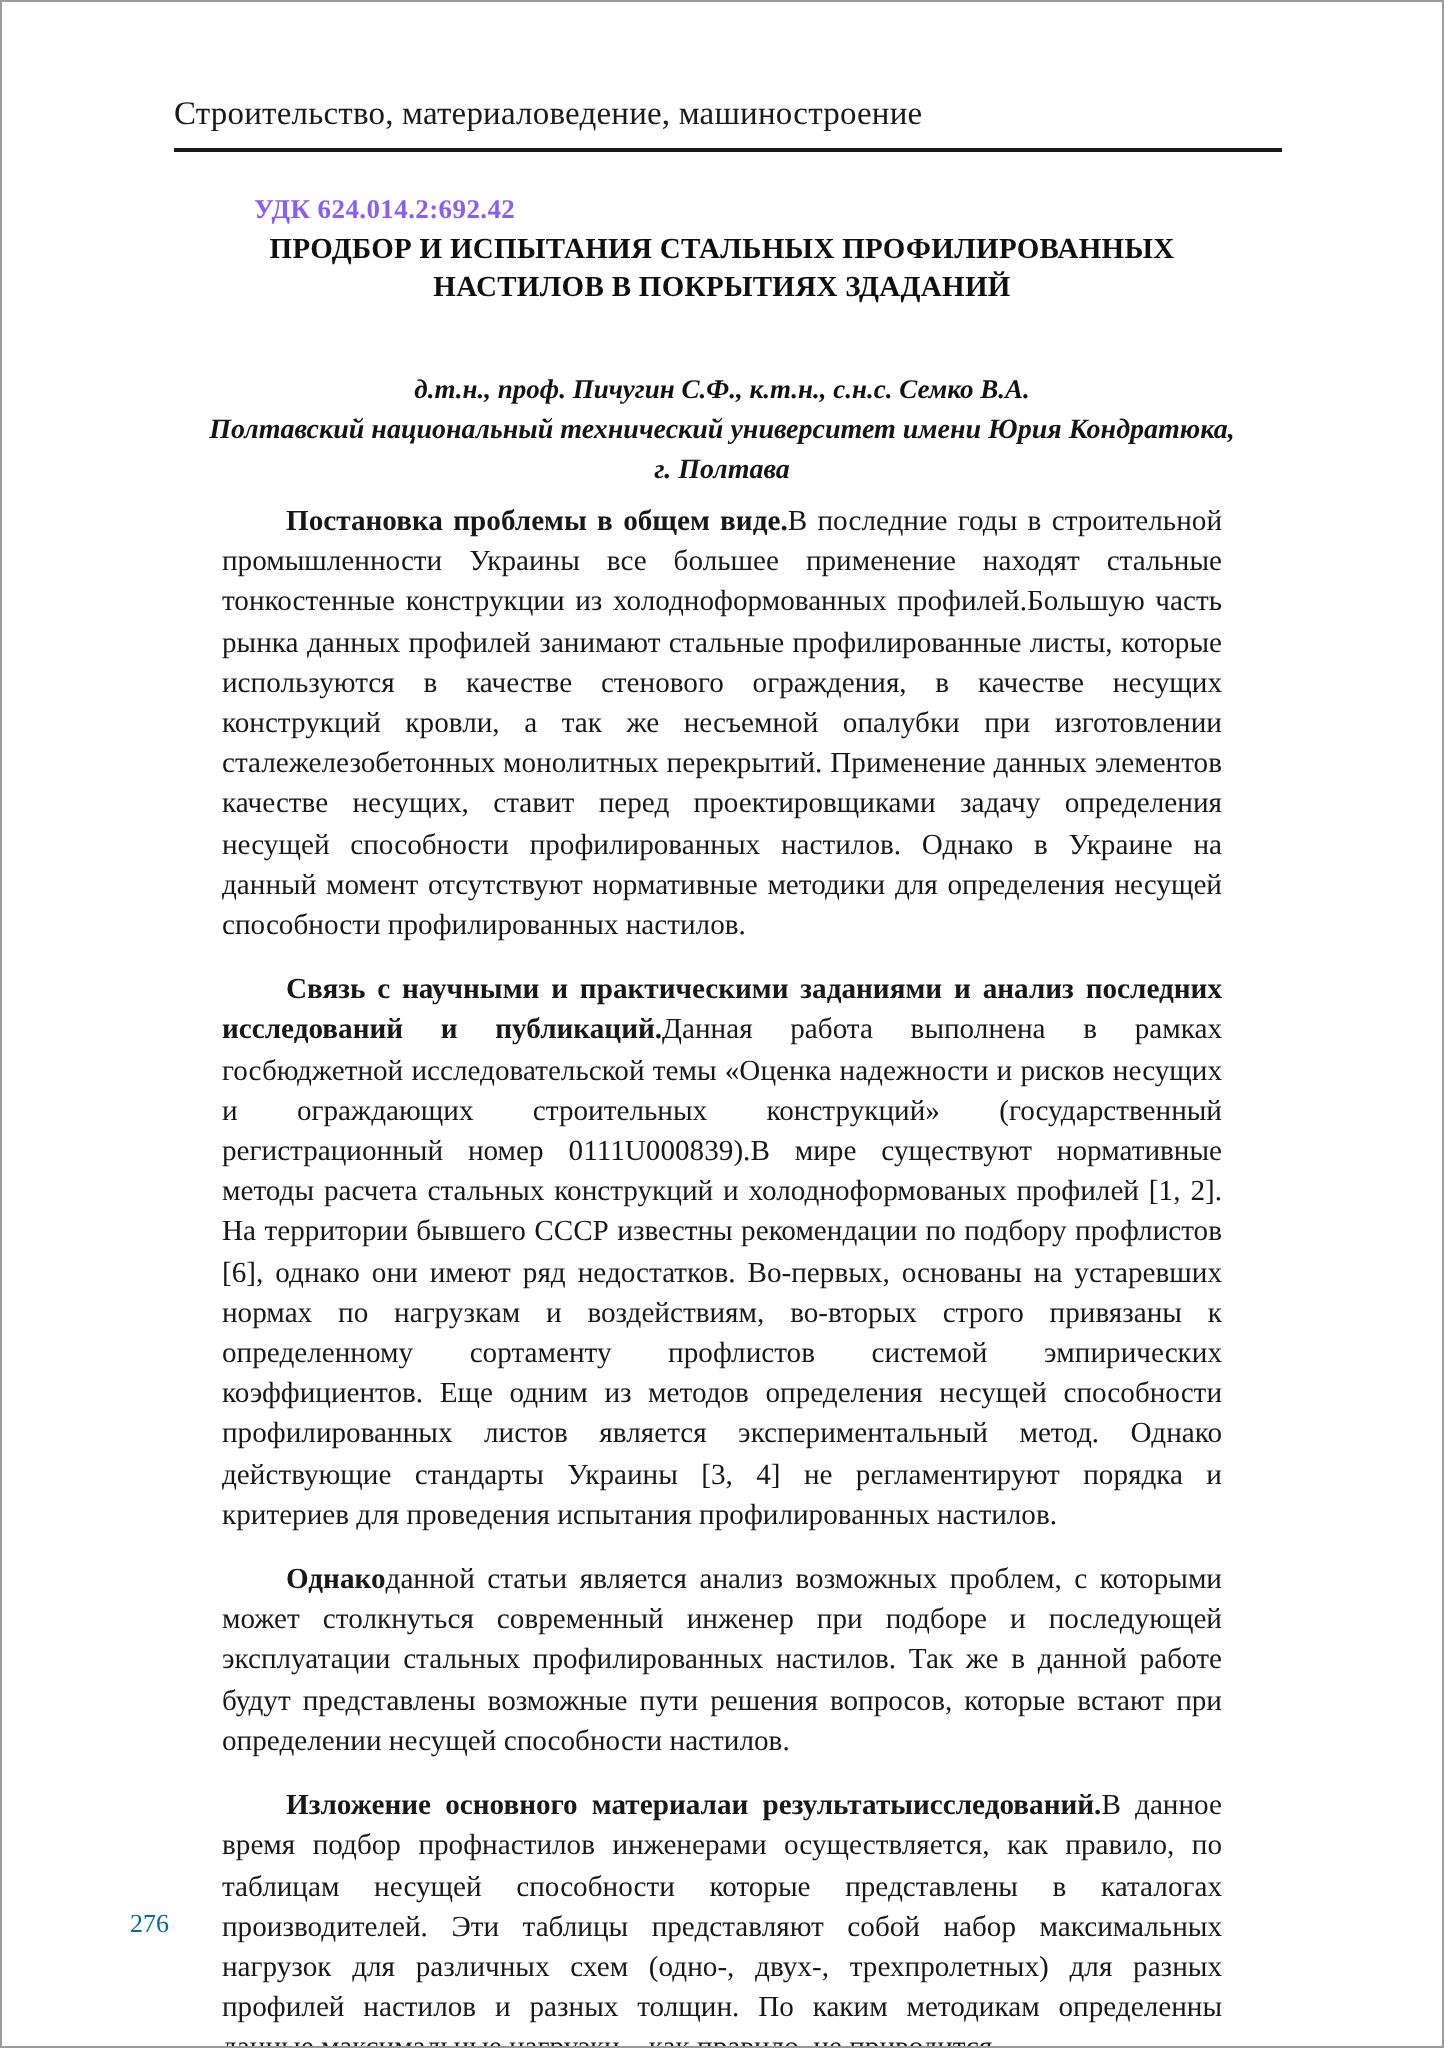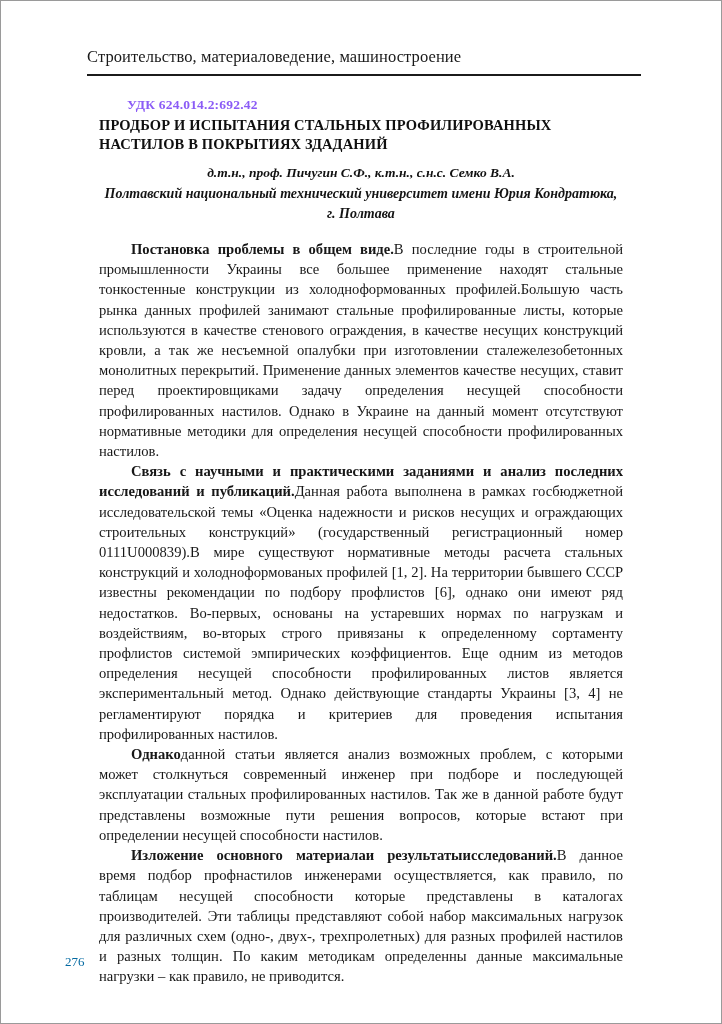--- a/index.html
+++ b/index.html
@@ -57,29 +57,29 @@
   .udk {
     font-size: 13.5px;
     font-weight: bold;
     line-height: 17px;
     margin-left: 28px;
     color: #8b5cf6;
     letter-spacing: 0.2px;
   }
   .title {
     margin-top: 3px;
-    text-align: left;
+    text-align: center;
     font-size: 14.5px;
     font-weight: bold;
     line-height: 19px;
     color: #0f0f0f;
     letter-spacing: 0.15px;
   }
   .authors {
-    margin-top: 10px;
+    margin-top: 32px;
     text-align: center;
     font-size: 13.5px;
     font-weight: bold;
     font-style: italic;
     line-height: 18px;
     color: #111111;
   }
   .affiliation {
     margin-top: 2px;
     text-align: center;
@@ -96,21 +96,21 @@
     left: 98px;
     top: 238px;
     width: 524px;
     font-size: 14.6px;
     line-height: 20.2px;
     text-align: justify;
     text-justify: inter-word;
     color: #171717;
   }
   .body-text p {
-    margin: 0;
+    margin: 12px;
     text-indent: 32px;
   }
   .body-text p .lead {
     font-weight: bold;
   }
 
   
   .folio {
     position: absolute;
     left: 64px;

